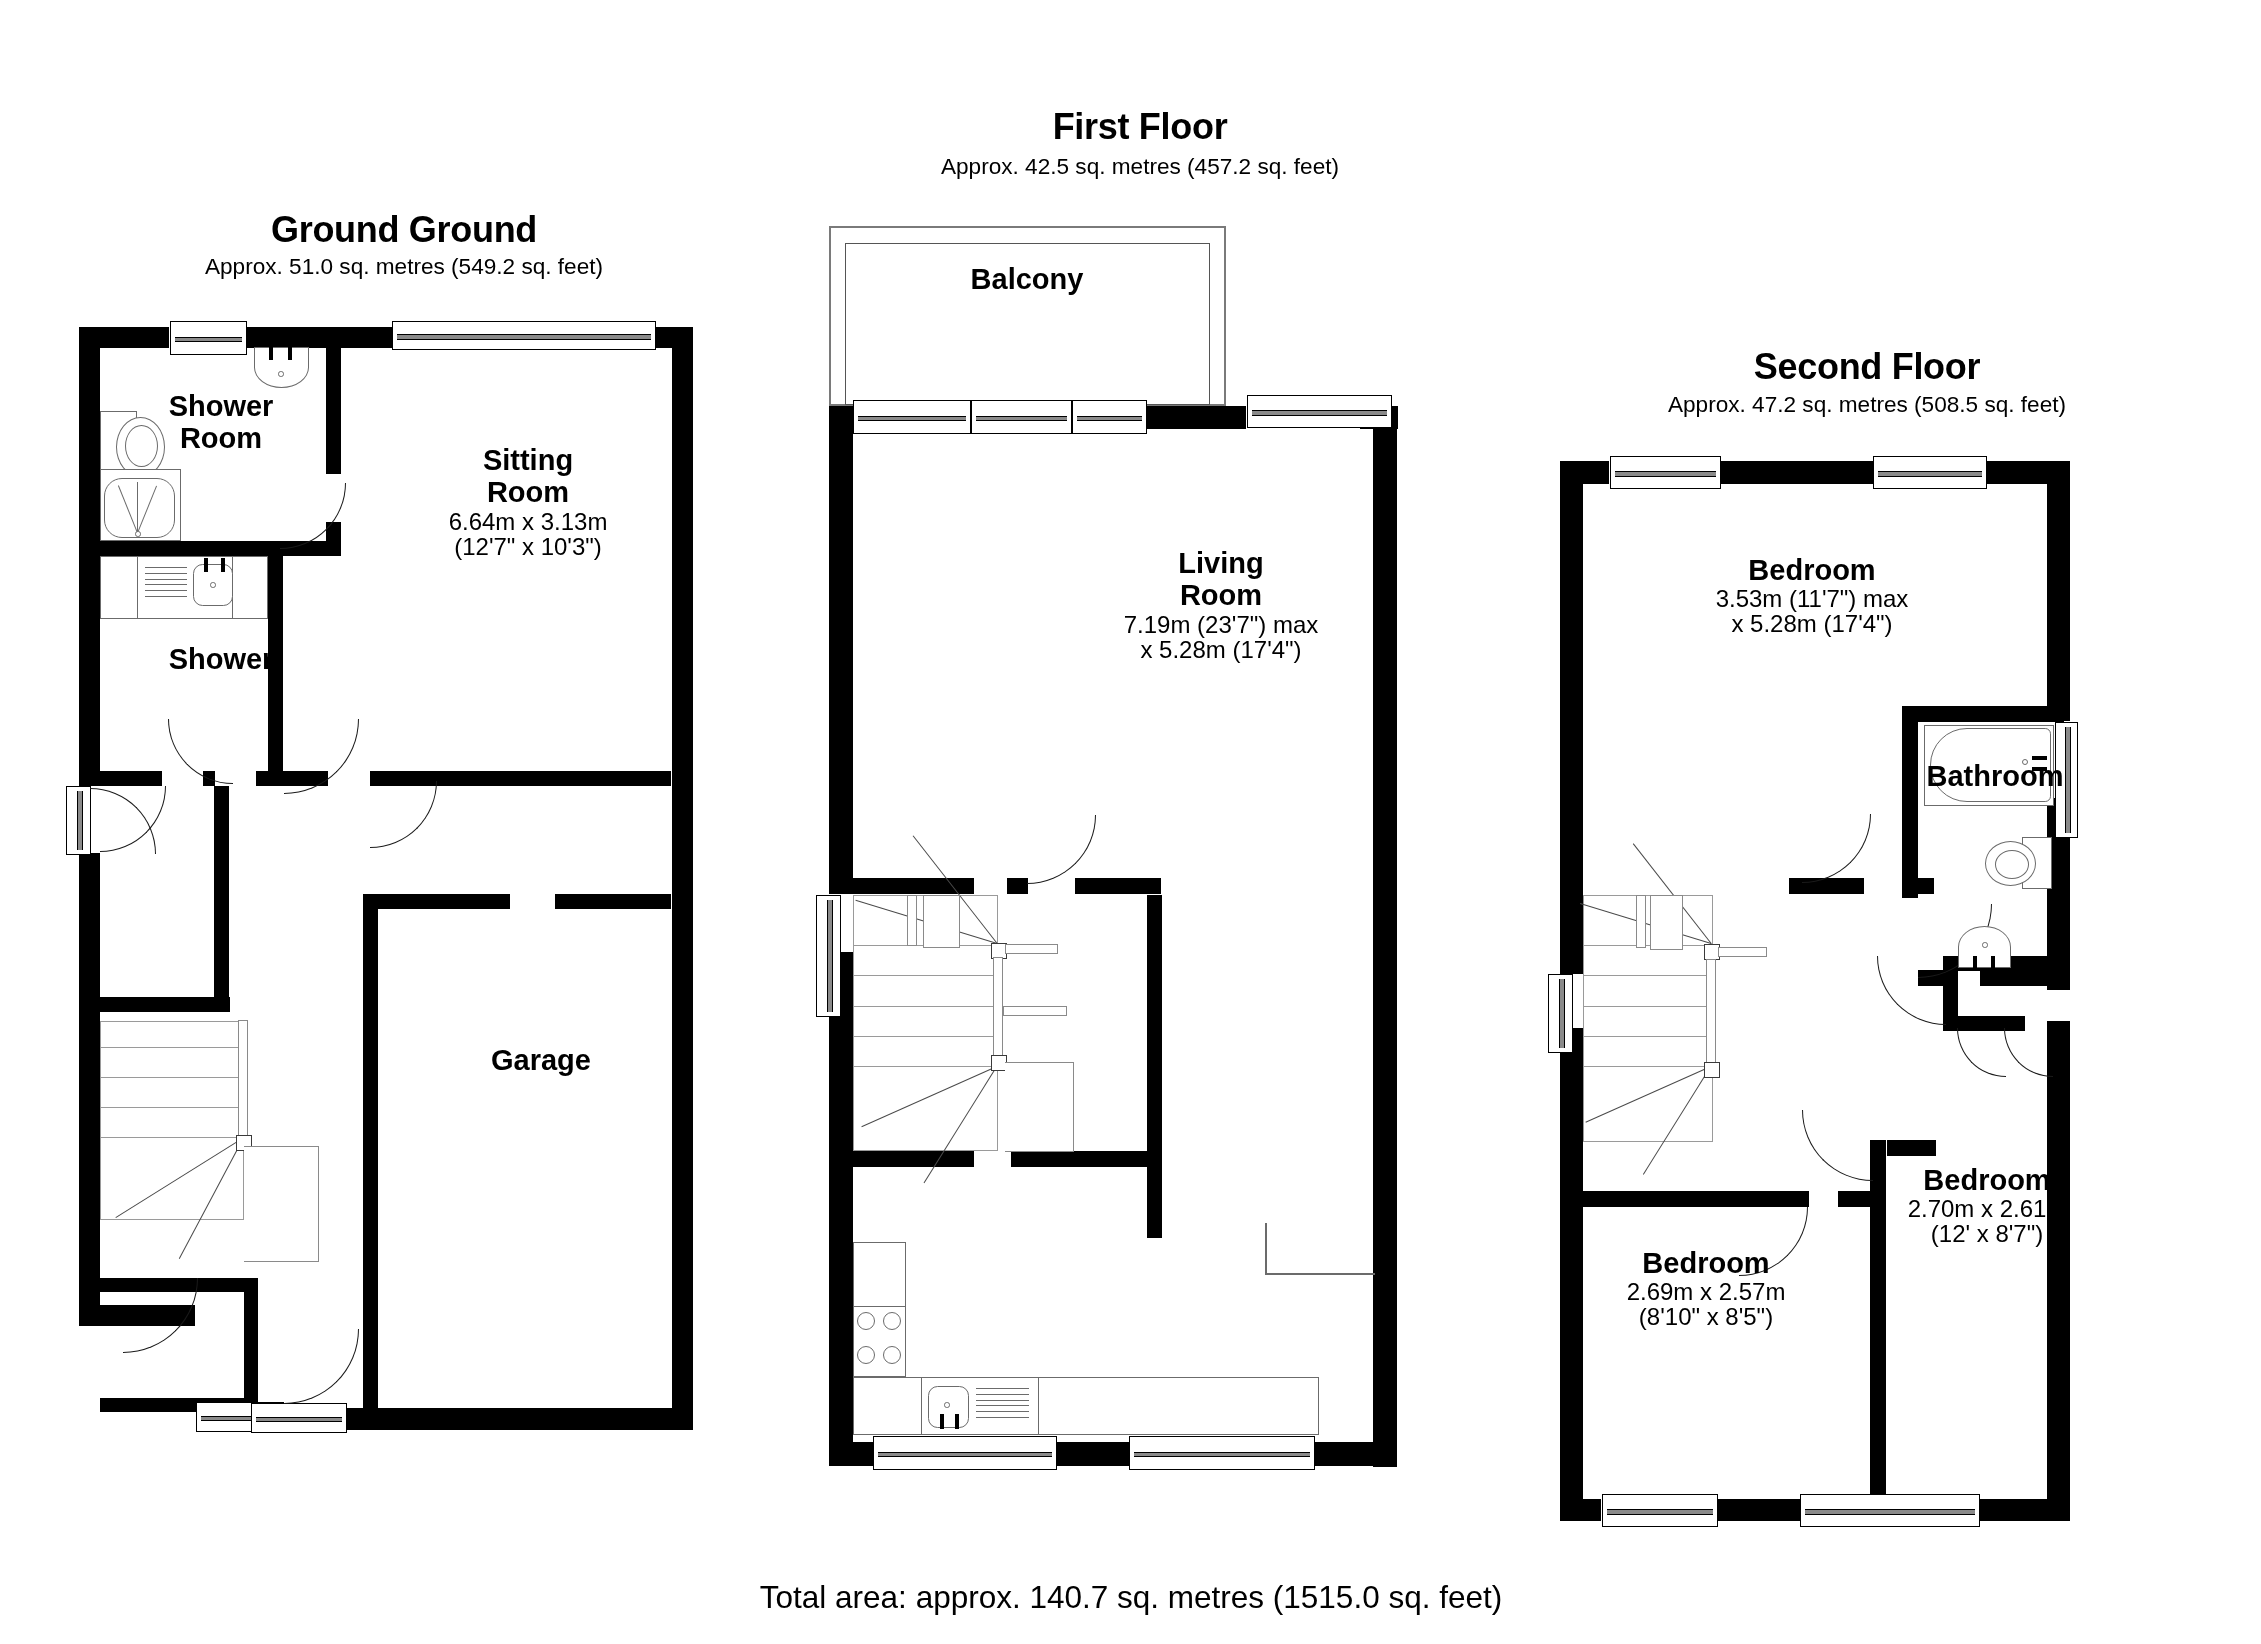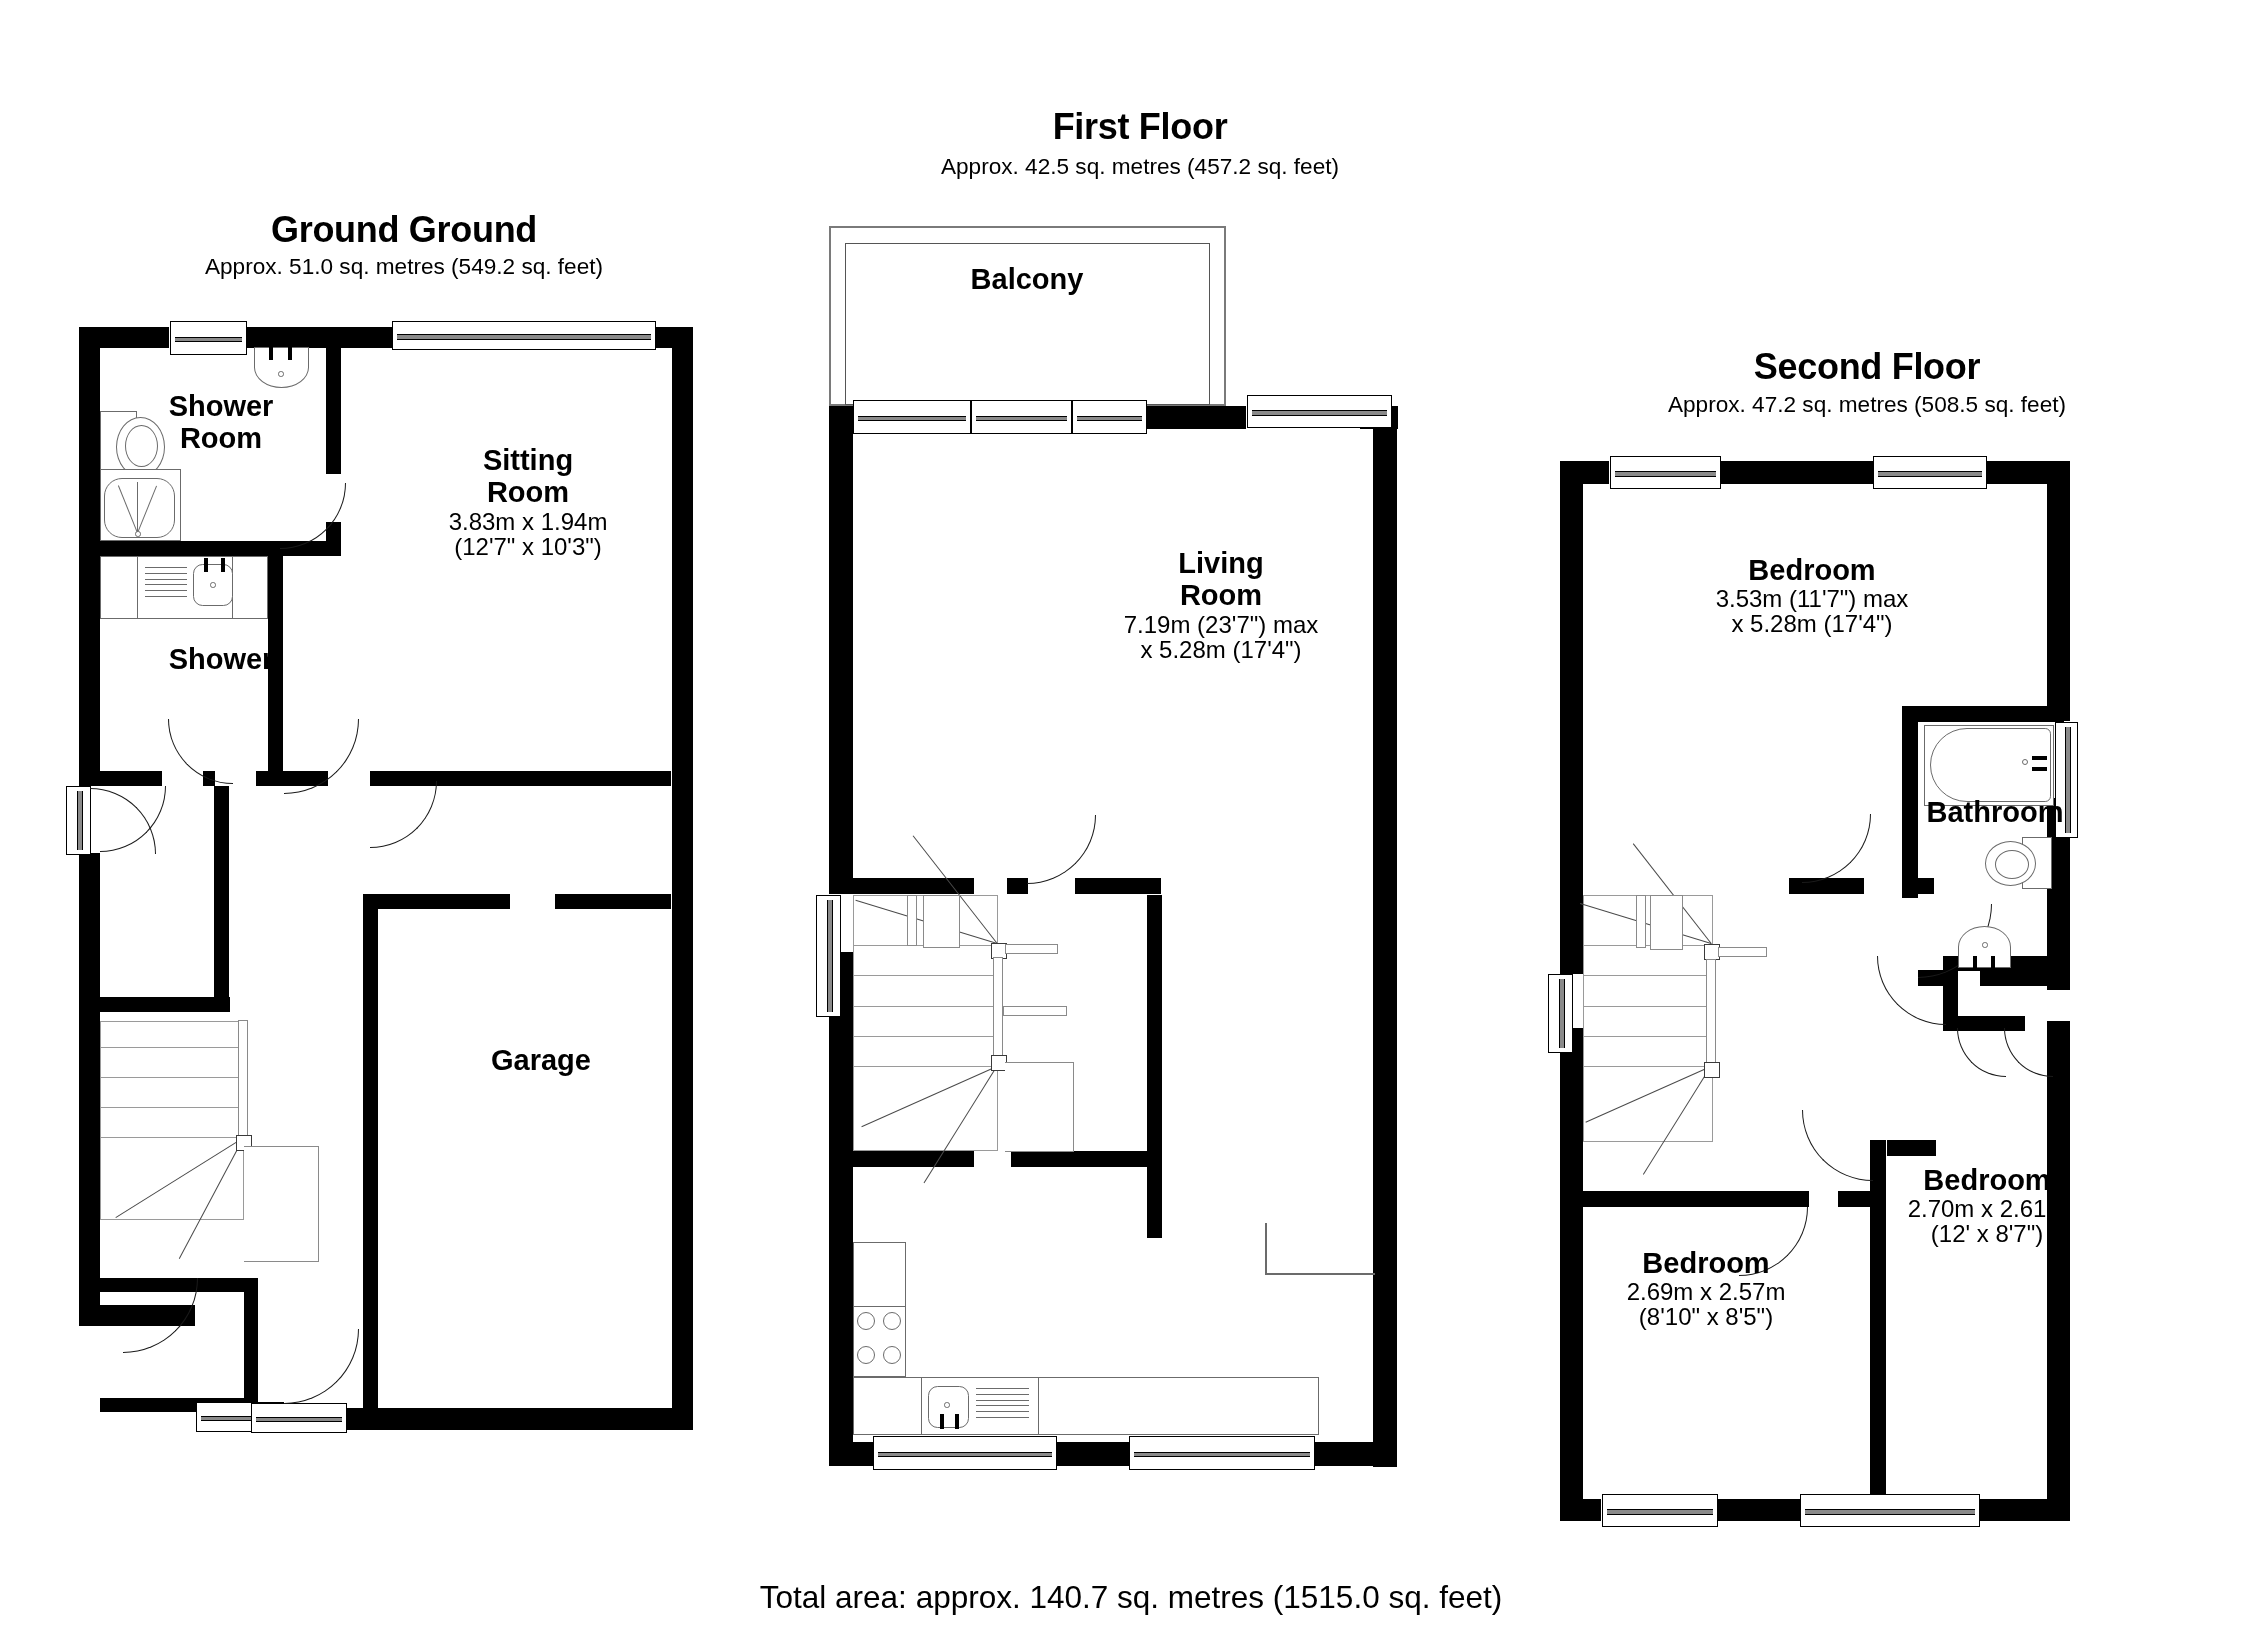--- a/index.html
+++ b/index.html
@@ -390,21 +390,21 @@
   <div class="room-label two-line" style="left:221px;top:391px;">
     <span class="rname">Shower</span>
     <span class="rname">Room</span>
   </div>
   <div class="room-label" style="left:221px;top:644px;">
     <span class="rname">Shower</span>
   </div>
   <div class="room-label two-line" style="left:528px;top:445px;">
     <span class="rname">Sitting</span>
     <span class="rname">Room</span>
-    <span class="rdim">3.83m x 1.94m</span>
+    <span class="rdim">6.64m x 3.13m</span>
     <span class="rdim">(12'7" x 10'3")</span>
   </div>
   <div class="room-label" style="left:541px;top:1045px;">
     <span class="rname">Garage</span>
   </div>
 </div>
 
 <div class="floorplan" style="left:767px;top:0;width:740px;height:1507px;">
 
   <div class="floor-title" style="left:373px;top:106px;">First Floor</div>
@@ -581,21 +581,21 @@
   <div class="basin-bowl up" style="left:451px;top:926px;width:53px;height:42px;"></div>
   <div class="tap" style="left:466px;top:956px;width:4.1px;height:15px;"></div>
   <div class="tap" style="left:484px;top:956px;width:4.1px;height:15px;"></div>
   <div class="plug" style="left:475px;top:942px;width:5.5px;height:5.5px;"></div>
 
   <div class="room-label" style="left:305px;top:555px;">
     <span class="rname">Bedroom</span>
     <span class="rdim">3.53m (11'7") max</span>
     <span class="rdim">x 5.28m (17'4")</span>
   </div>
-  <div class="room-label" style="left:488px;top:761px;margin-top:36px;">
+  <div class="room-label" style="left:488px;top:761px;">
     <span class="rname">Bathroom</span>
   </div>
   <div class="room-label" style="left:480px;top:1165px;">
     <span class="rname">Bedroom</span>
     <span class="rdim">2.70m x 2.61m</span>
     <span class="rdim">(12' x 8'7")</span>
   </div>
   <div class="room-label" style="left:199px;top:1248px;">
     <span class="rname">Bedroom</span>
     <span class="rdim">2.69m x 2.57m</span>

